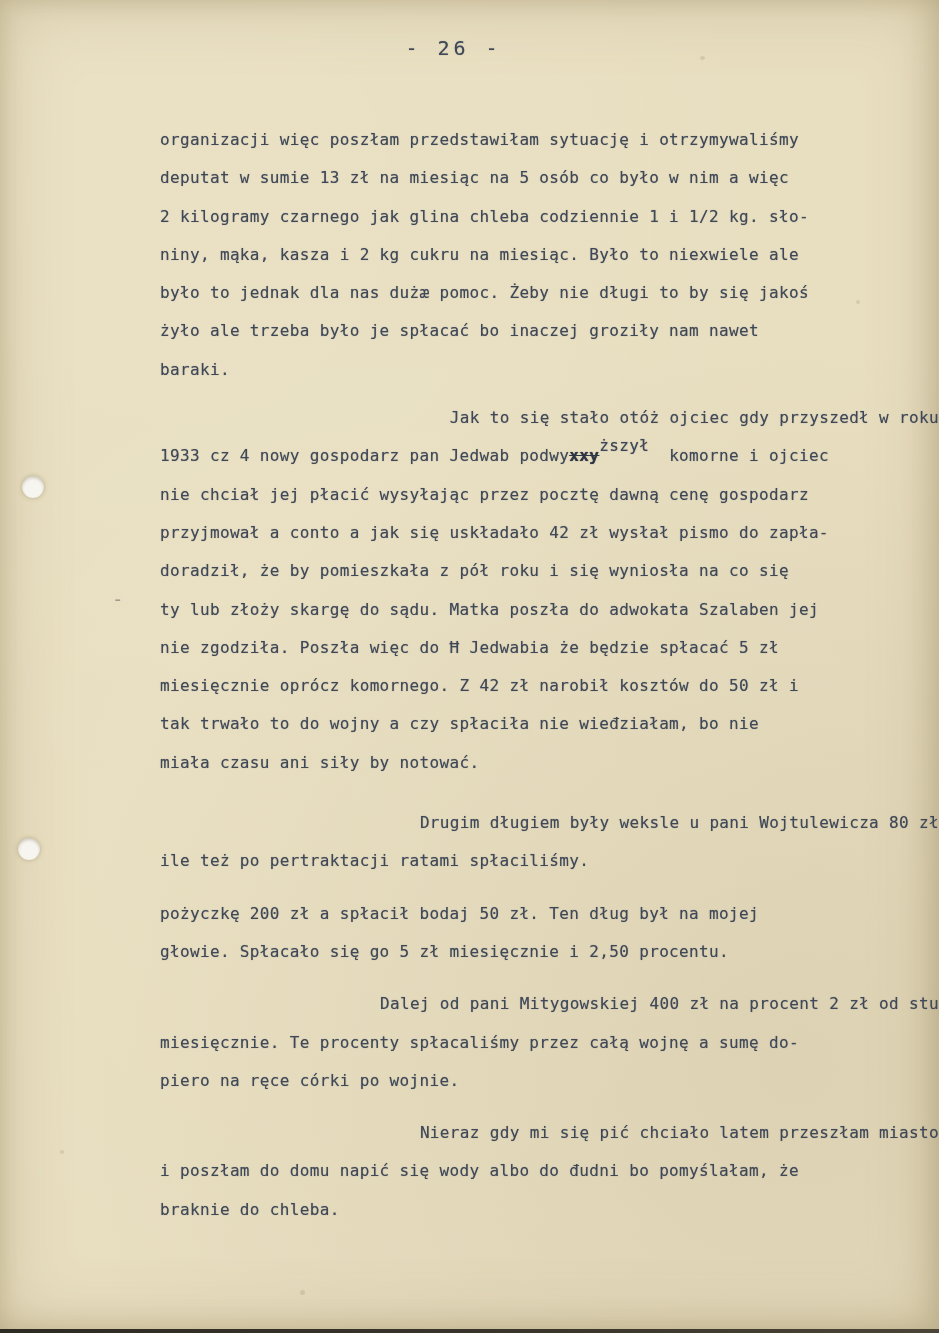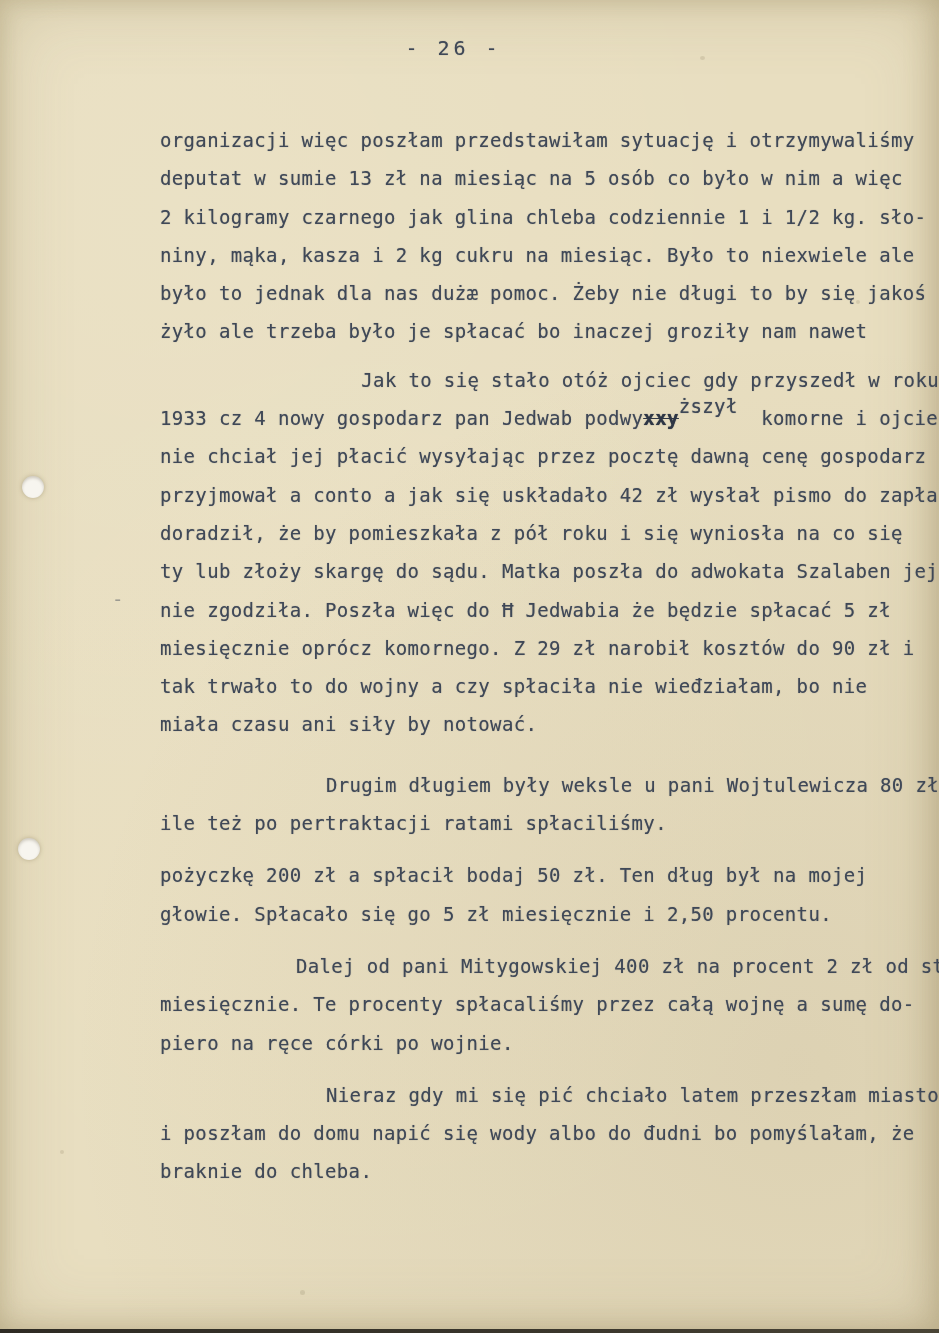--- a/index.html
+++ b/index.html
@@ -31,21 +31,21 @@
   .pageno {
     position: absolute; top: 36px; left: 0; width: 939px;
     text-align: center;
     transform: translateX(-16px);
     font-size: 20px; letter-spacing: 4px;
     color: var(--ink, #3f4857);
     text-shadow: 0 0 1px rgba(63,72,87,0.55);
   }
   .text {
     position: absolute; left: 160px; top: 121px; width: 779px;
-    font-size: 19px; letter-spacing: 0.35px;
+    font-size: 16px; letter-spacing: 0.35px;
     color: var(--ink, #3f4857);
     text-shadow: 0 0 1px rgba(63,72,87,0.50);
   }
   .para { margin: 0; }
   .gap-sm { margin-top: 10px; }
   .gap-md { margin-top: 14px; }
   .gap-lg { margin-top: 22px; }
   .line { white-space: pre; line-height: 38.3px; height: 38.3px; }
   .indent { text-indent: 136px; text-align: right; }
   .struck {
@@ -94,31 +94,32 @@
 
   <div class="text">
 
     <div class="para">
       <div class="line">organizacji więc poszłam przedstawiłam sytuację i otrzymywaliśmy</div>
       <div class="line">deputat w sumie 13 zł na miesiąc na 5 osób co było w nim a więc</div>
       <div class="line">2 kilogramy czarnego jak glina chleba codziennie 1 i 1/2 kg. sło-</div>
       <div class="line">niny, mąka, kasza i 2 kg cukru na miesiąc. Było to niexwiele ale</div>
       <div class="line">było to jednak dla nas dużæ pomoc. Żeby nie długi to by się jakoś</div>
       <div class="line">żyło ale trzeba było je spłacać bo inaczej groziły nam nawet</div>
+      <div class="line">baraki.</div>
     </div>
 
     <div class="para gap-sm">
       <div class="line indent">Jak to się stało otóż ojciec gdy przyszedł w roku</div>
       <div class="line"><span>1933 cz 4 nowy gospodarz pan Jedwab podwy</span><span class="struck">xxy</span><span class="sup">ższył</span><span>  komorne i ojciec</span></div>
       <div class="line">nie chciał jej płacić wysyłając przez pocztę dawną cenę gospodarz</div>
       <div class="line">przyjmował a conto a jak się uskładało 42 zł wysłał pismo do zapła-</div>
       <div class="line">doradził, że by pomieszkała z pół roku i się wyniosła na co się</div>
       <div class="line">ty lub złoży skargę do sądu. Matka poszła do adwokata Szalaben jej</div>
       <div class="line">nie zgodziła. Poszła więc do Ħ Jedwabia że będzie spłacać 5 zł</div>
-      <div class="line">miesięcznie oprócz komornego. Z 29 zł narobił kosztów do 90 zł i</div>
+      <div class="line">miesięcznie oprócz komornego. Z 42 zł narobił kosztów do 50 zł i</div>
       <div class="line">tak trwało to do wojny a czy spłaciła nie wieđziałam, bo nie</div>
       <div class="line">miała czasu ani siły by notować.</div>
     </div>
 
     <div class="para gap-lg">
       <div class="line indent">Drugim długiem były weksle u pani Wojtulewicza 80 zł</div>
       <div class="line">ile też po pertraktacji ratami spłaciliśmy.</div>
     </div>
 
     <div class="para gap-md">

